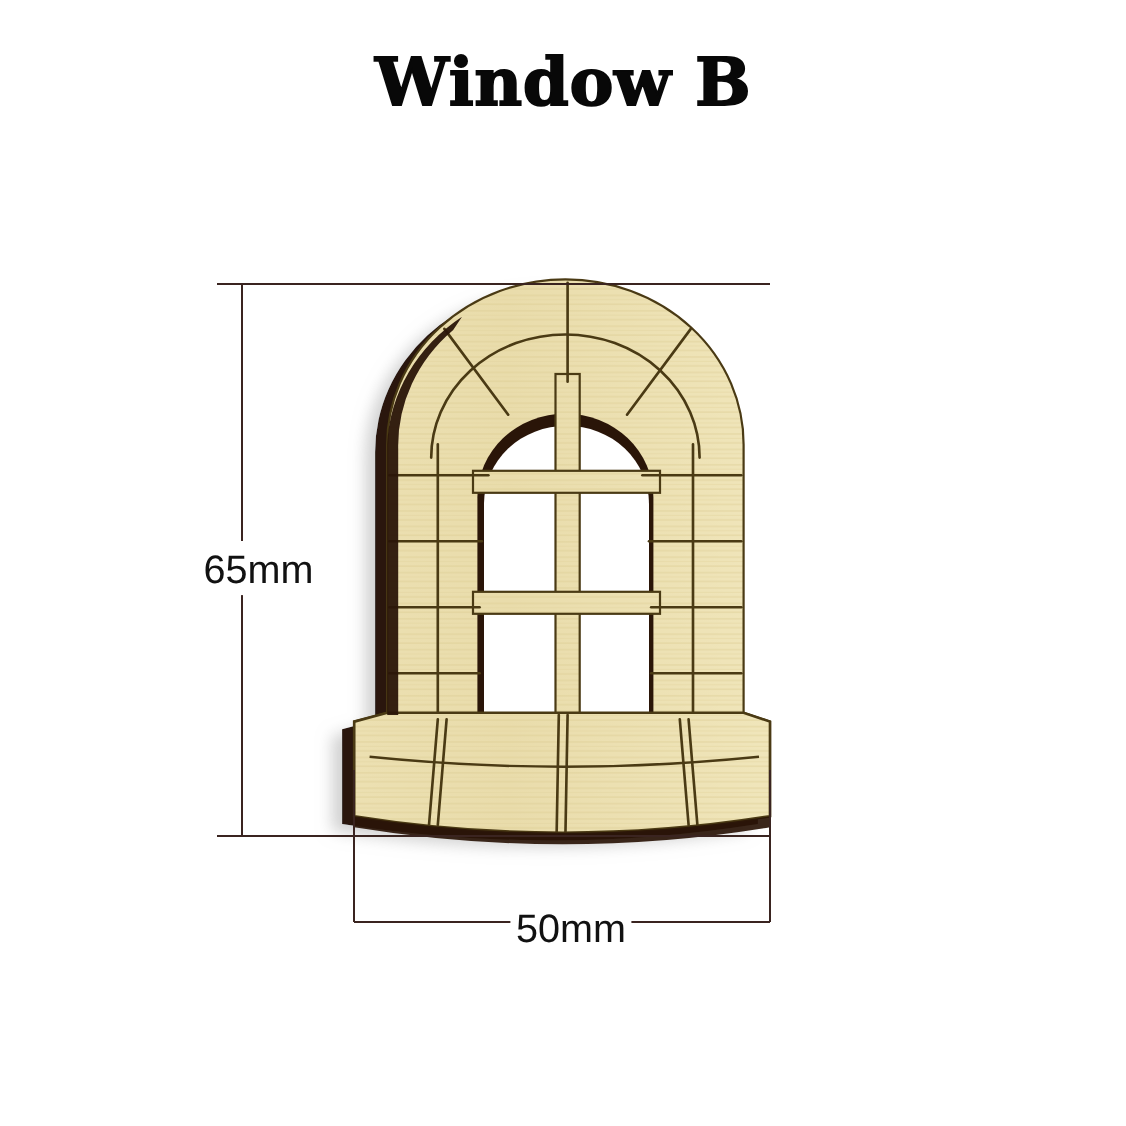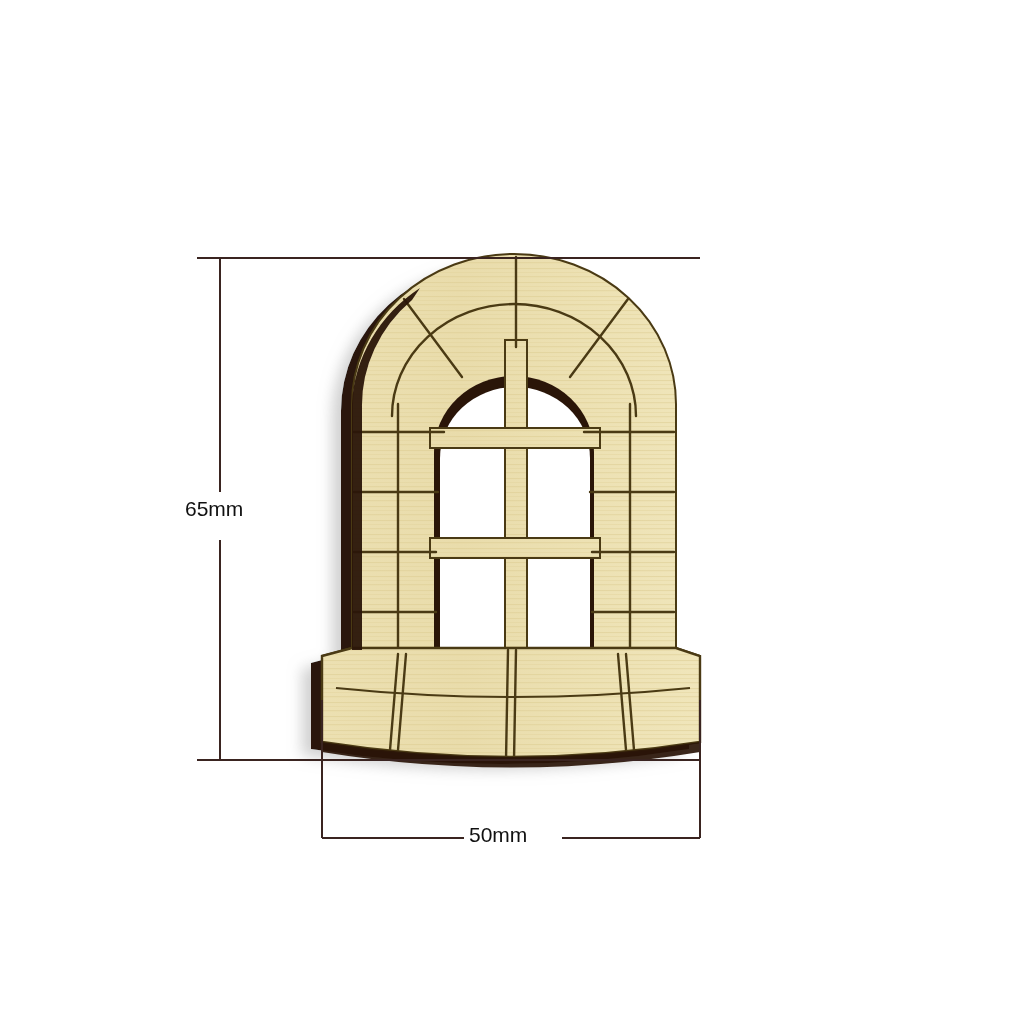--- a/index.html
+++ b/index.html
@@ -43,21 +43,21 @@
     left: 0;
     top: 0;
     width: 1024px;
     height: 1024px;
     pointer-events: none;
   }
 
   .dim-label {
     position: absolute;
     font-family: "Liberation Sans", sans-serif;
-    font-size: 21px;
+    font-size: 36px;
     color: #111111;
     letter-spacing: 0px;
     white-space: nowrap;
     background: #ffffff;
   }
   #height-dimension-label {
     left: 181px;
     top: 495px;
     padding: 2px 4px;
   }
@@ -74,20 +74,21 @@
     top: 0;
     width: 1024px;
     height: 1024px;
   }
 </style>
 </head>
 <body>
 
 <div id="product-page">
 
+  <div id="product-title">Window B</div>
 
   <svg id="product-illustration" viewBox="0 0 1024 1024" xmlns="http://www.w3.org/2000/svg">
     <defs>
 
       <linearGradient id="woodBase" x1="0" y1="0" x2="1" y2="0">
         <stop offset="0%" stop-color="#e6d8a2"></stop>
         <stop offset="18%" stop-color="#efe4b8"></stop>
         <stop offset="45%" stop-color="#e9dcab"></stop>
         <stop offset="72%" stop-color="#f1e7bd"></stop>
         <stop offset="100%" stop-color="#e4d69d"></stop>

